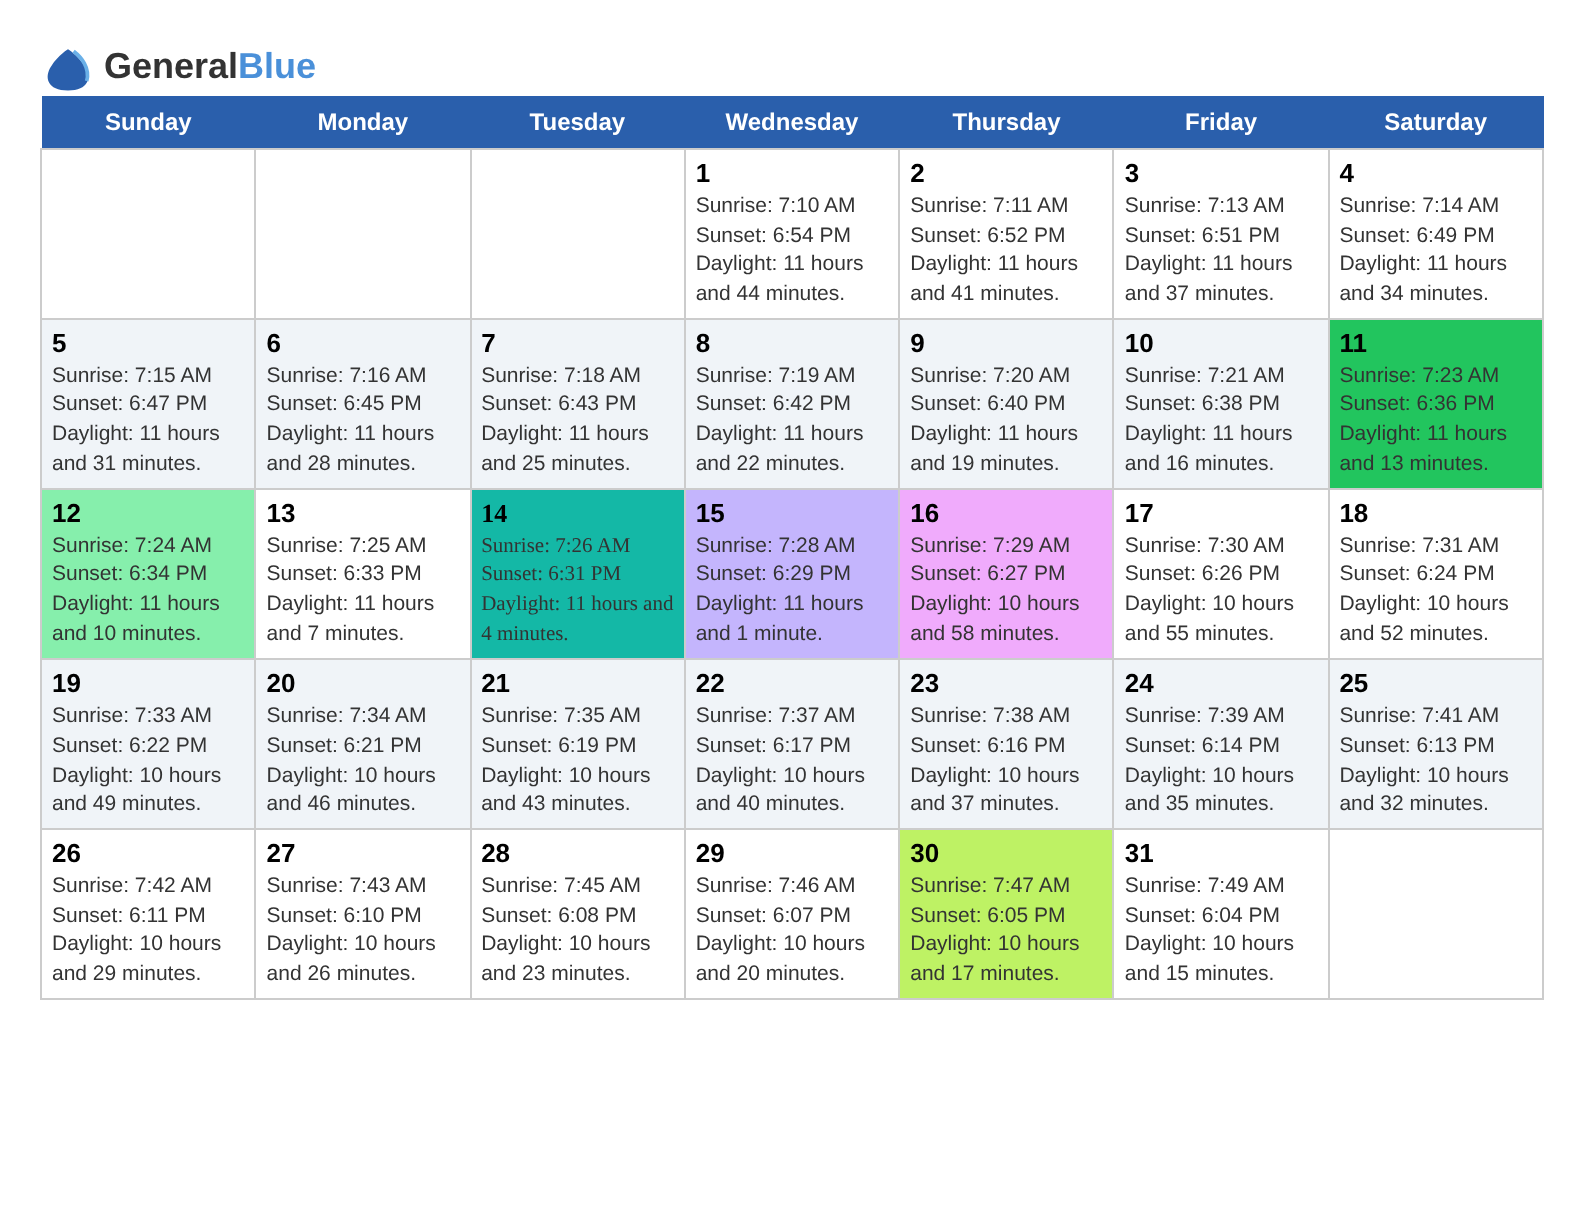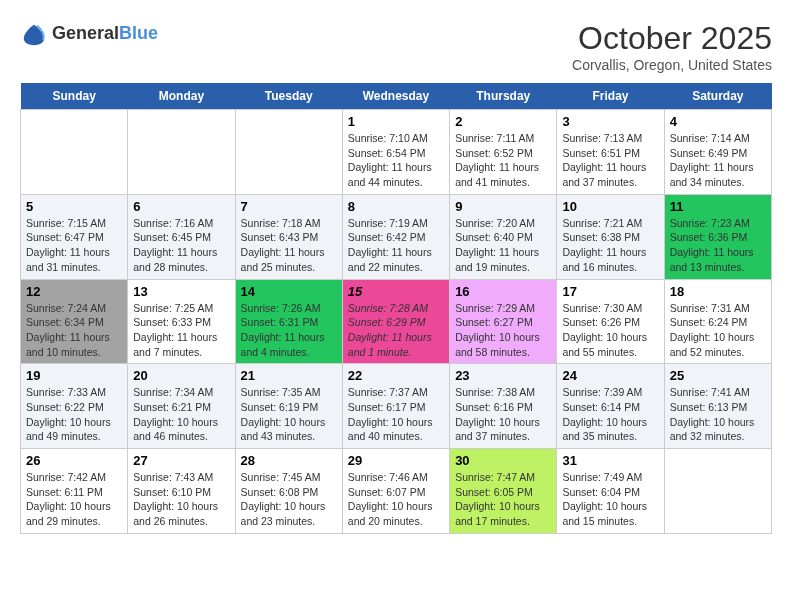--- a/index.html
+++ b/index.html
@@ -7,21 +7,20 @@
       font-family: Arial, sans-serif;
       background: #fff;
       width: 792px;
       min-height: 612px;
       padding: 20px;
     }
     .header {
       display: flex;
       justify-content: space-between;
       align-items: flex-start;
-      margin-bottom: 10px;
     }
     .logo {
       display: flex;
       align-items: center;
       gap: 4px;
     }
     .logo-text-general {
       font-size: 18px;
       font-weight: bold;
       color: #333;
@@ -101,24 +100,20 @@
       <path d="M15 5 C15 5, 20 8, 24 14 C28 20, 26 27, 15 27 C4 27, 2 20, 6 14 C10 8, 15 5, 15 5Z" fill="#2a5fac"></path>
       <path d="M18 6 C22 9, 27 15, 25 22" fill="none" stroke="#6ab0e8" stroke-width="2"></path>
     </svg>
     <div>
       <div style="display:flex; gap:0;">
         <span class="logo-text-general">General</span>
         <span class="logo-text-blue">Blue</span>
       </div>
     </div>
   </div>
-  <div class="title-block">
-    <div class="month-title">October 2025</div>
-    <div class="location-title">Corvallis, Oregon, United States</div>
-  </div>
 </div>
 
 <table>
   <thead>
     <tr class="header-row">
     <th class="day-header">Sunday</th>
         <th class="day-header">Monday</th>
         <th class="day-header">Tuesday</th>
         <th class="day-header">Wednesday</th>
         <th class="day-header">Thursday</th>
@@ -139,24 +134,24 @@
       <tr>
         <td style="background-color: rgb(240, 244, 248);"><span class="day-number">5</span><span class="cell-text">Sunrise: 7:15 AM<br>Sunset: 6:47 PM<br>Daylight: 11 hours and 31 minutes.</span></td>
         <td style="background-color: rgb(240, 244, 248);"><span class="day-number">6</span><span class="cell-text">Sunrise: 7:16 AM<br>Sunset: 6:45 PM<br>Daylight: 11 hours and 28 minutes.</span></td>
         <td style="background-color: rgb(240, 244, 248);"><span class="day-number">7</span><span class="cell-text">Sunrise: 7:18 AM<br>Sunset: 6:43 PM<br>Daylight: 11 hours and 25 minutes.</span></td>
         <td style="background-color: rgb(240, 244, 248);"><span class="day-number">8</span><span class="cell-text">Sunrise: 7:19 AM<br>Sunset: 6:42 PM<br>Daylight: 11 hours and 22 minutes.</span></td>
         <td style="background-color: rgb(240, 244, 248);"><span class="day-number">9</span><span class="cell-text">Sunrise: 7:20 AM<br>Sunset: 6:40 PM<br>Daylight: 11 hours and 19 minutes.</span></td>
         <td style="background-color: rgb(240, 244, 248);"><span class="day-number">10</span><span class="cell-text">Sunrise: 7:21 AM<br>Sunset: 6:38 PM<br>Daylight: 11 hours and 16 minutes.</span></td>
         <td style="background-color: #22c55e;"><span class="day-number">11</span><span class="cell-text">Sunrise: 7:23 AM<br>Sunset: 6:36 PM<br>Daylight: 11 hours and 13 minutes.</span></td>
       </tr>
       <tr>
-        <td style="background-color: #a3a3a3;"><span class="day-number">12</span><span class="cell-text">Sunrise: 7:24 AM<br>Sunset: 6:34 PM<br>Daylight: 11 hours and 10 minutes.</span></td>
+        <td style="background-color: #86efac;"><span class="day-number">12</span><span class="cell-text">Sunrise: 7:24 AM<br>Sunset: 6:34 PM<br>Daylight: 11 hours and 10 minutes.</span></td>
         <td style="background-color: rgb(255, 255, 255);"><span class="day-number">13</span><span class="cell-text">Sunrise: 7:25 AM<br>Sunset: 6:33 PM<br>Daylight: 11 hours and 7 minutes.</span></td>
-        <td style="background-color: #22c55e;"><span class="day-number">14</span><span class="cell-text">Sunrise: 7:26 AM<br>Sunset: 6:31 PM<br>Daylight: 11 hours and 4 minutes.</span></td>
-        <td style="background-color: #ec4899; font-style: italic;"><span class="day-number">15</span><span class="cell-text">Sunrise: 7:28 AM<br>Sunset: 6:29 PM<br>Daylight: 11 hours and 1 minute.</span></td>
+        <td style="background-color: #14b8a6; font-family: Liberation Serif, serif;"><span class="day-number">14</span><span class="cell-text">Sunrise: 7:26 AM<br>Sunset: 6:31 PM<br>Daylight: 11 hours and 4 minutes.</span></td>
+        <td style="background-color: #c4b5fd;"><span class="day-number">15</span><span class="cell-text">Sunrise: 7:28 AM<br>Sunset: 6:29 PM<br>Daylight: 11 hours and 1 minute.</span></td>
         <td style="background-color: #f0abfc;"><span class="day-number">16</span><span class="cell-text">Sunrise: 7:29 AM<br>Sunset: 6:27 PM<br>Daylight: 10 hours and 58 minutes.</span></td>
         <td style="background-color: rgb(255, 255, 255);"><span class="day-number">17</span><span class="cell-text">Sunrise: 7:30 AM<br>Sunset: 6:26 PM<br>Daylight: 10 hours and 55 minutes.</span></td>
         <td style="background-color: rgb(255, 255, 255);"><span class="day-number">18</span><span class="cell-text">Sunrise: 7:31 AM<br>Sunset: 6:24 PM<br>Daylight: 10 hours and 52 minutes.</span></td>
       </tr>
       <tr>
         <td style="background-color: rgb(240, 244, 248);"><span class="day-number">19</span><span class="cell-text">Sunrise: 7:33 AM<br>Sunset: 6:22 PM<br>Daylight: 10 hours and 49 minutes.</span></td>
         <td style="background-color: rgb(240, 244, 248);"><span class="day-number">20</span><span class="cell-text">Sunrise: 7:34 AM<br>Sunset: 6:21 PM<br>Daylight: 10 hours and 46 minutes.</span></td>
         <td style="background-color: rgb(240, 244, 248); margin-left: 36px;"><span class="day-number">21</span><span class="cell-text">Sunrise: 7:35 AM<br>Sunset: 6:19 PM<br>Daylight: 10 hours and 43 minutes.</span></td>
         <td style="background-color: rgb(240, 244, 248);"><span class="day-number">22</span><span class="cell-text">Sunrise: 7:37 AM<br>Sunset: 6:17 PM<br>Daylight: 10 hours and 40 minutes.</span></td>
         <td style="background-color: rgb(240, 244, 248);"><span class="day-number">23</span><span class="cell-text">Sunrise: 7:38 AM<br>Sunset: 6:16 PM<br>Daylight: 10 hours and 37 minutes.</span></td>

